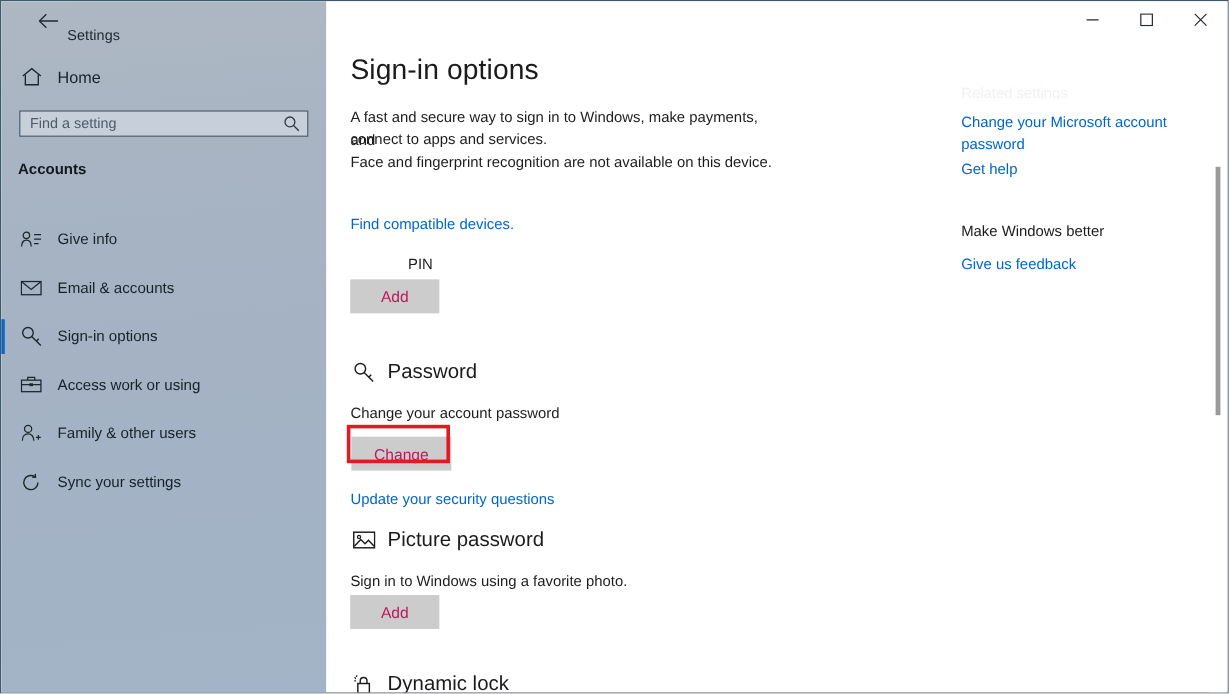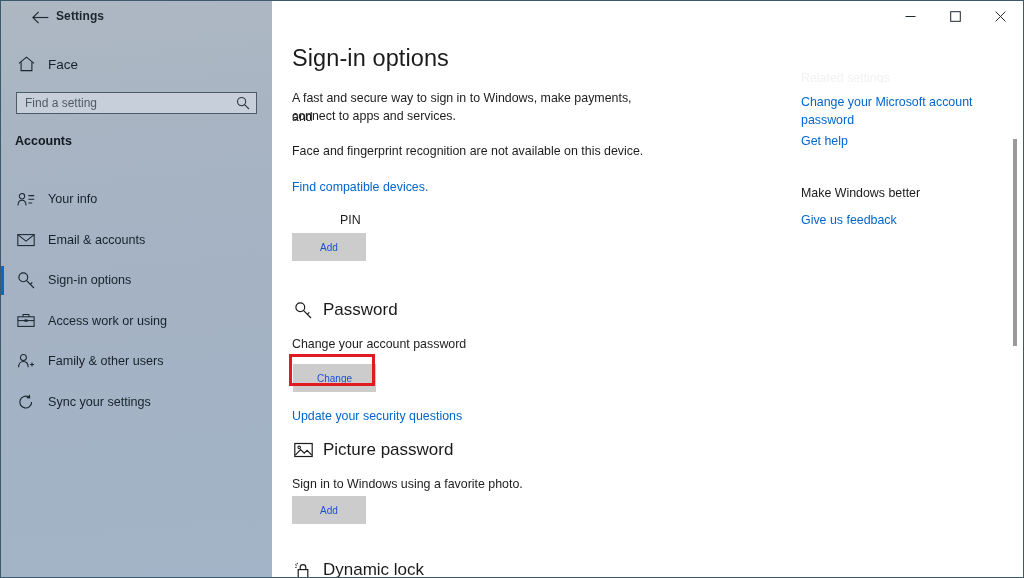--- a/index.html
+++ b/index.html
@@ -44,25 +44,24 @@
     width: 22px;
     height: 20px;
     display: flex;
     align-items: center;
     justify-content: center;
     color: #1d2a33;
   }
   .app-title {
     position: absolute;
     left: 55px;
-    top: 8px;
+    top: 21px;
     font-size: 12px;
     color: #1b262e;
     letter-spacing: .1px;
-    font-weight: bold;
   }
   .home-row {
     position: absolute;
     left: 14px;
     top: 51px;
     width: 240px;
     height: 24px;
     display: flex;
     align-items: center;
   }
@@ -220,22 +219,22 @@
   }
   .sec-head .txt {
     font-size: 17px;
     color: #1b1b1b;
   }
   .btn {
     position: absolute;
     background: #cccccc;
     border: 1px solid #cccccc;
     font-family: "Liberation Sans", sans-serif;
-    font-size: 10px;
-    color: #1d4ed8;
+    font-size: 13px;
+    color: #be185d;
     height: 28px;
     width: 74px;
     box-sizing: border-box;
     cursor: default;
     padding: 0;
   }
   .highlight-box {
     position: absolute;
     border: 3px solid #e01b22;
     box-sizing: border-box;
@@ -293,21 +292,21 @@
       <div class="app-title">Settings</div>
     </div>
 
     <div class="home-row">
       <span class="home-icon">
         <svg width="17" height="16" viewBox="0 0 17 16" aria-hidden="true">
           <path d="M1 7.4 L8.5 1.2 L16 7.4" fill="none" stroke="currentColor" stroke-width="1.1"></path>
           <path d="M3.1 6.3 V14.6 H13.9 V6.3" fill="none" stroke="currentColor" stroke-width="1.1"></path>
         </svg>
       </span>
-      <span class="home-label">Face</span>
+      <span class="home-label">Home</span>
     </div>
 
     <div class="search-box">
       <input class="search-input" type="text" placeholder="Find a setting" style="">
       <span class="search-icon">
         <svg width="14" height="14" viewBox="0 0 14 14" aria-hidden="true">
           <circle cx="5.6" cy="5.6" r="4.1" fill="none" stroke="currentColor" stroke-width="1.1"></circle>
           <path d="M8.6 8.6 L13 13" fill="none" stroke="currentColor" stroke-width="1.1"></path>
         </svg>
       </span>
@@ -319,21 +318,21 @@
 
       <div class="nav-item">
         <span class="sel-bar"></span>
         <span class="nav-icon">
           <svg width="18" height="15" viewBox="0 0 18 15" aria-hidden="true">
             <circle cx="5" cy="4.2" r="2.7" fill="none" stroke="currentColor" stroke-width="1.05"></circle>
             <path d="M1 13.4 C1 9.9 2.9 8.2 5 8.2 C7.1 8.2 9 9.9 9 13.4" fill="none" stroke="currentColor" stroke-width="1.05"></path>
             <path d="M11.4 3.6 H17.2 M11.4 7.3 H17.2 M11.4 11 H15.2" fill="none" stroke="currentColor" stroke-width="1.05"></path>
           </svg>
         </span>
-        <span class="nav-label">Your info</span>
+        <span class="nav-label">Give info</span>
       </div>
 
       <div class="nav-item">
         <span class="sel-bar"></span>
         <span class="nav-icon">
           <svg width="18" height="14" viewBox="0 0 18 14" aria-hidden="true">
             <rect x="0.8" y="1.6" width="16.4" height="11" fill="none" stroke="currentColor" stroke-width="1.05"></rect>
             <path d="M0.8 1.6 L9 8.2 L17.2 1.6" fill="none" stroke="currentColor" stroke-width="1.05"></path>
           </svg>
         </span>
@@ -409,21 +408,21 @@
           <path d="M0.6 0.6 L10.4 10.4 M10.4 0.6 L0.6 10.4" stroke="currentColor" stroke-width="1"></path>
         </svg>
       </div>
     </div>
 
     <div class="page-title">Sign-in options</div>
 
     <div class="body-text" style="left:20px; top:106px; width:360px;">connect to apps and services.</div>
     <div class="body-text" style="left:20px; top:88px; width:360px;">A fast and secure way to sign in to Windows, make payments, and</div>
 
-    <div class="body-text" style="left:20px; top:141px; width:400px;">Face and fingerprint recognition are not available on this device.</div>
+    <div class="body-text" style="left:20px; top:125px; width:400px;">Face and fingerprint recognition are not available on this device.</div>
 
     <a class="link" style="position:absolute; left:20px; top:177px;">Find compatible devices.</a>
 
     <div class="body-text" style="left:20px; top:210px;margin-left:48px;">PIN</div>
     <button class="btn" style="left:20px; top:232px;">Add</button>
 
     <div class="sec-head" style="left:20px; top:298px;">
       <span class="ico">
         <svg width="19" height="18" viewBox="0 0 19 18" aria-hidden="true">
           <circle cx="6.3" cy="6.3" r="4.4" fill="none" stroke="currentColor" stroke-width="1.2"></circle>

